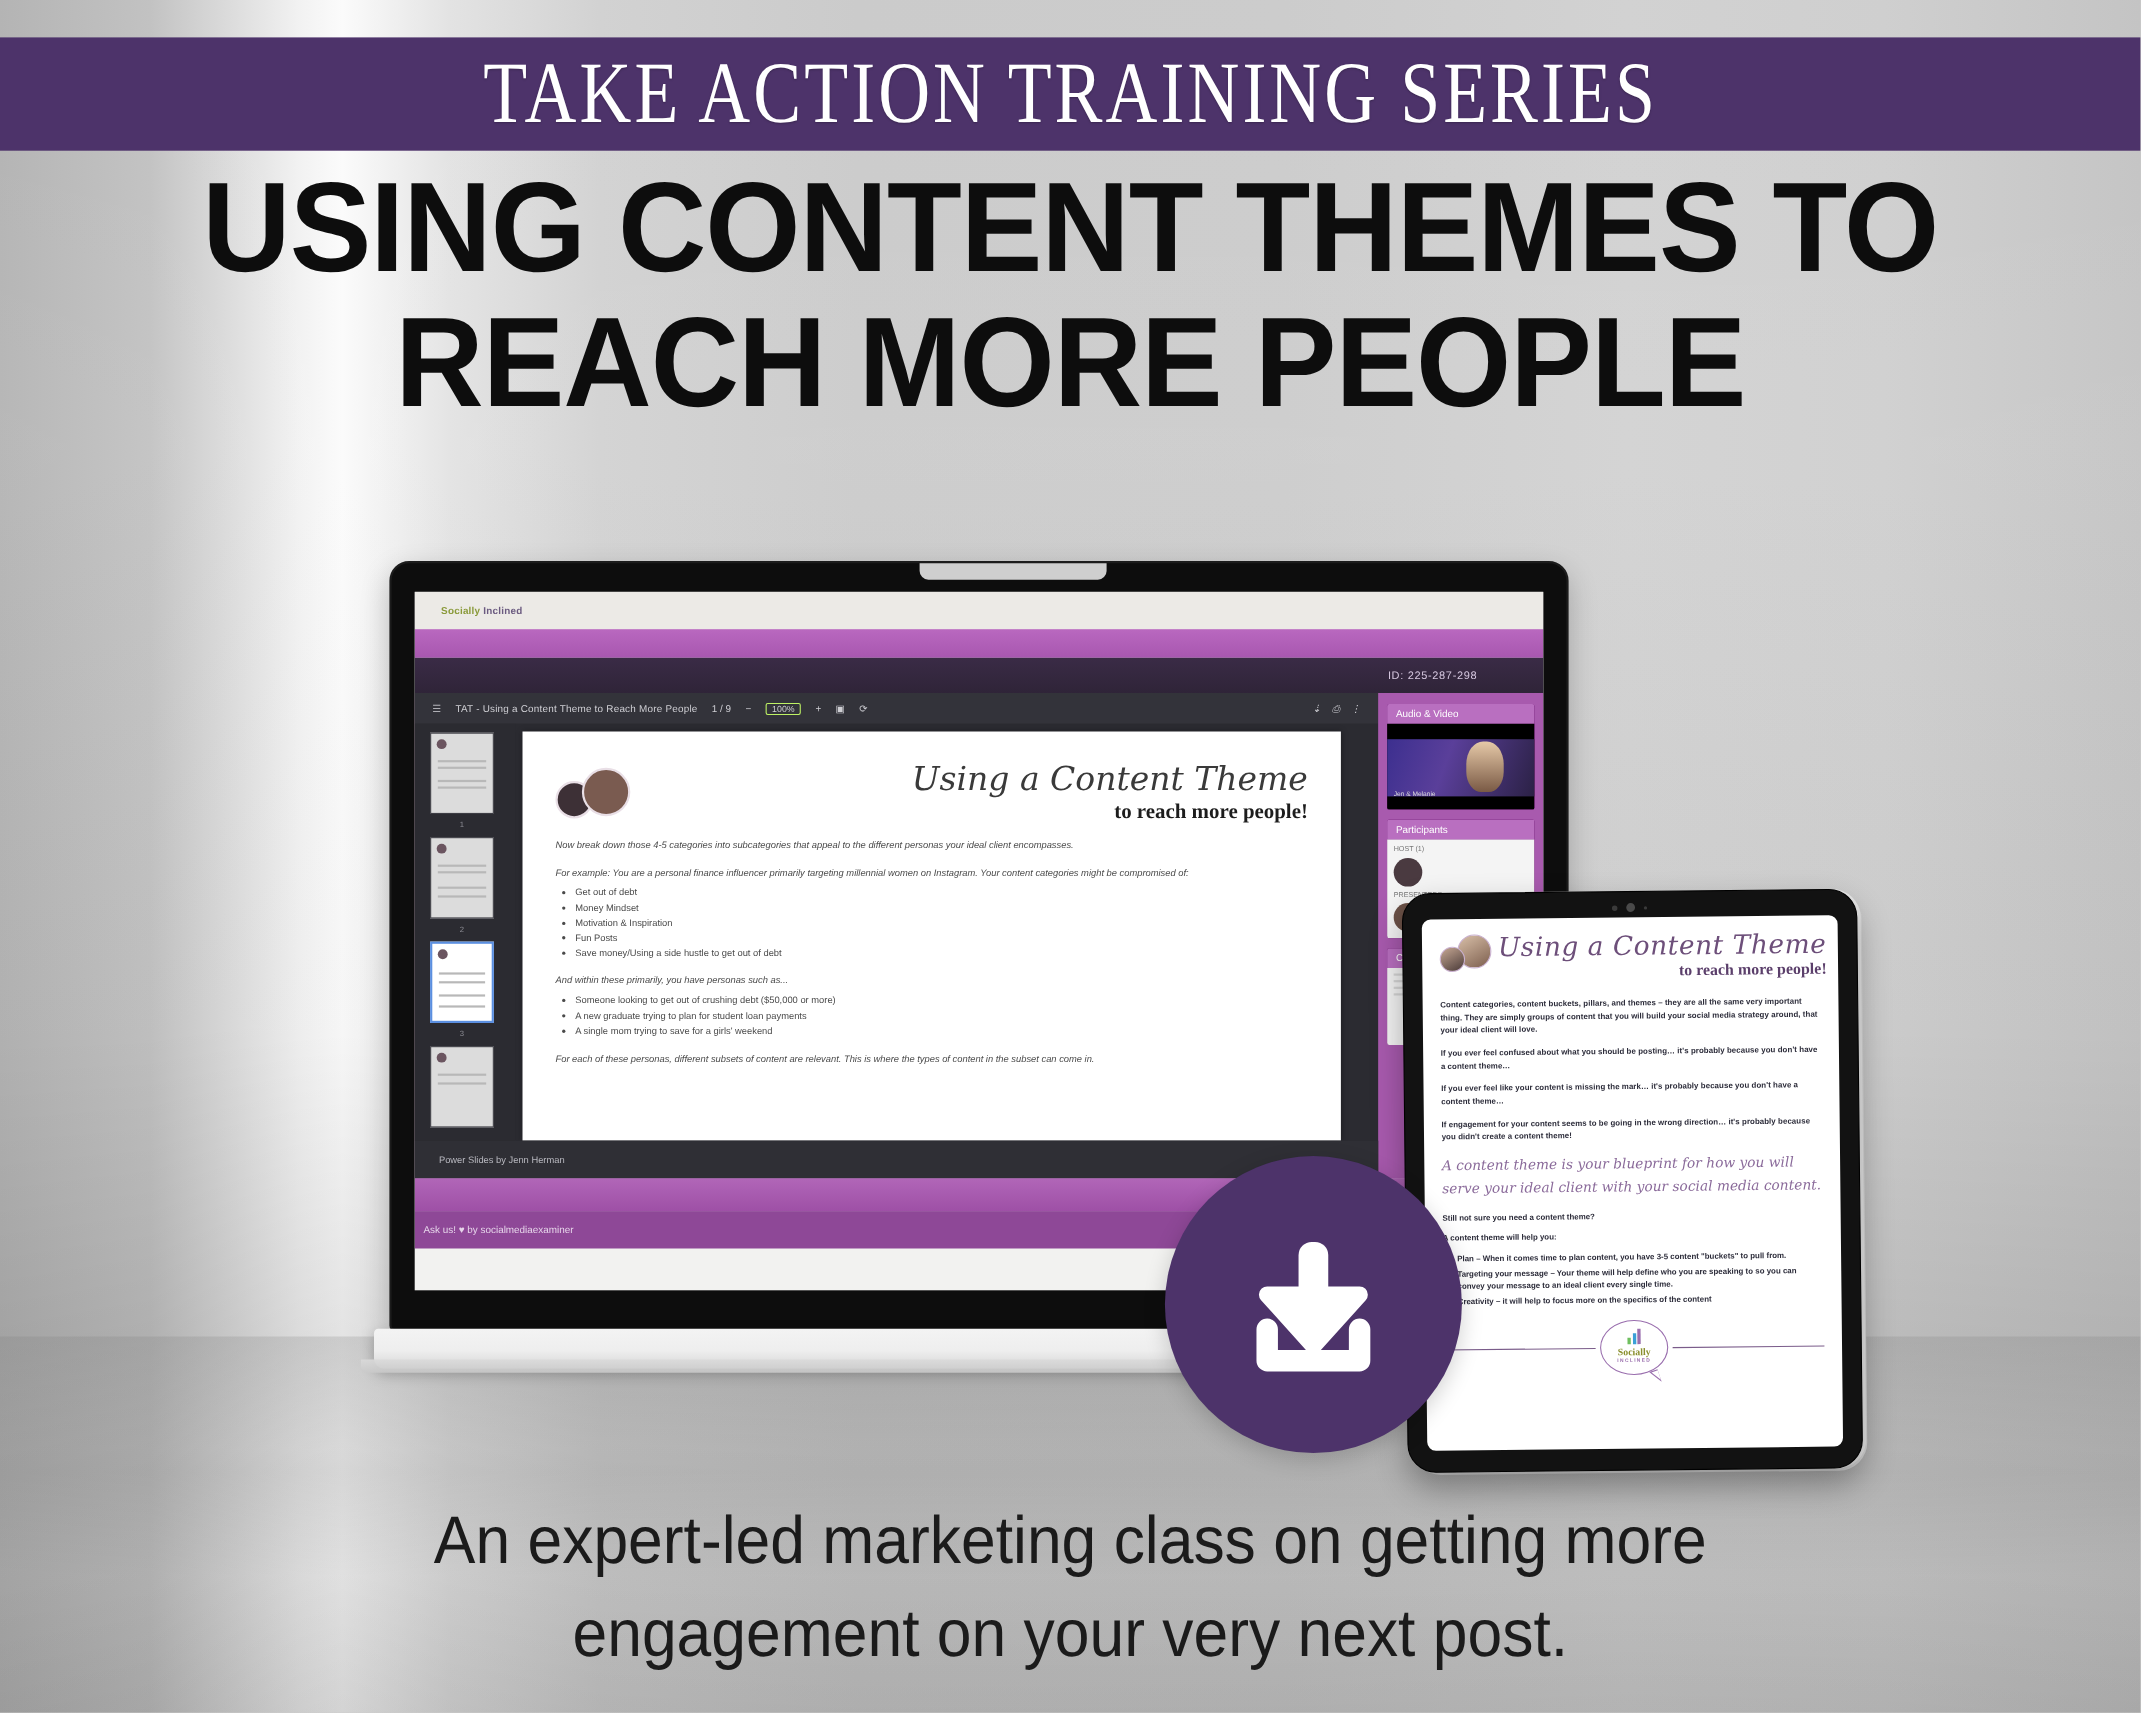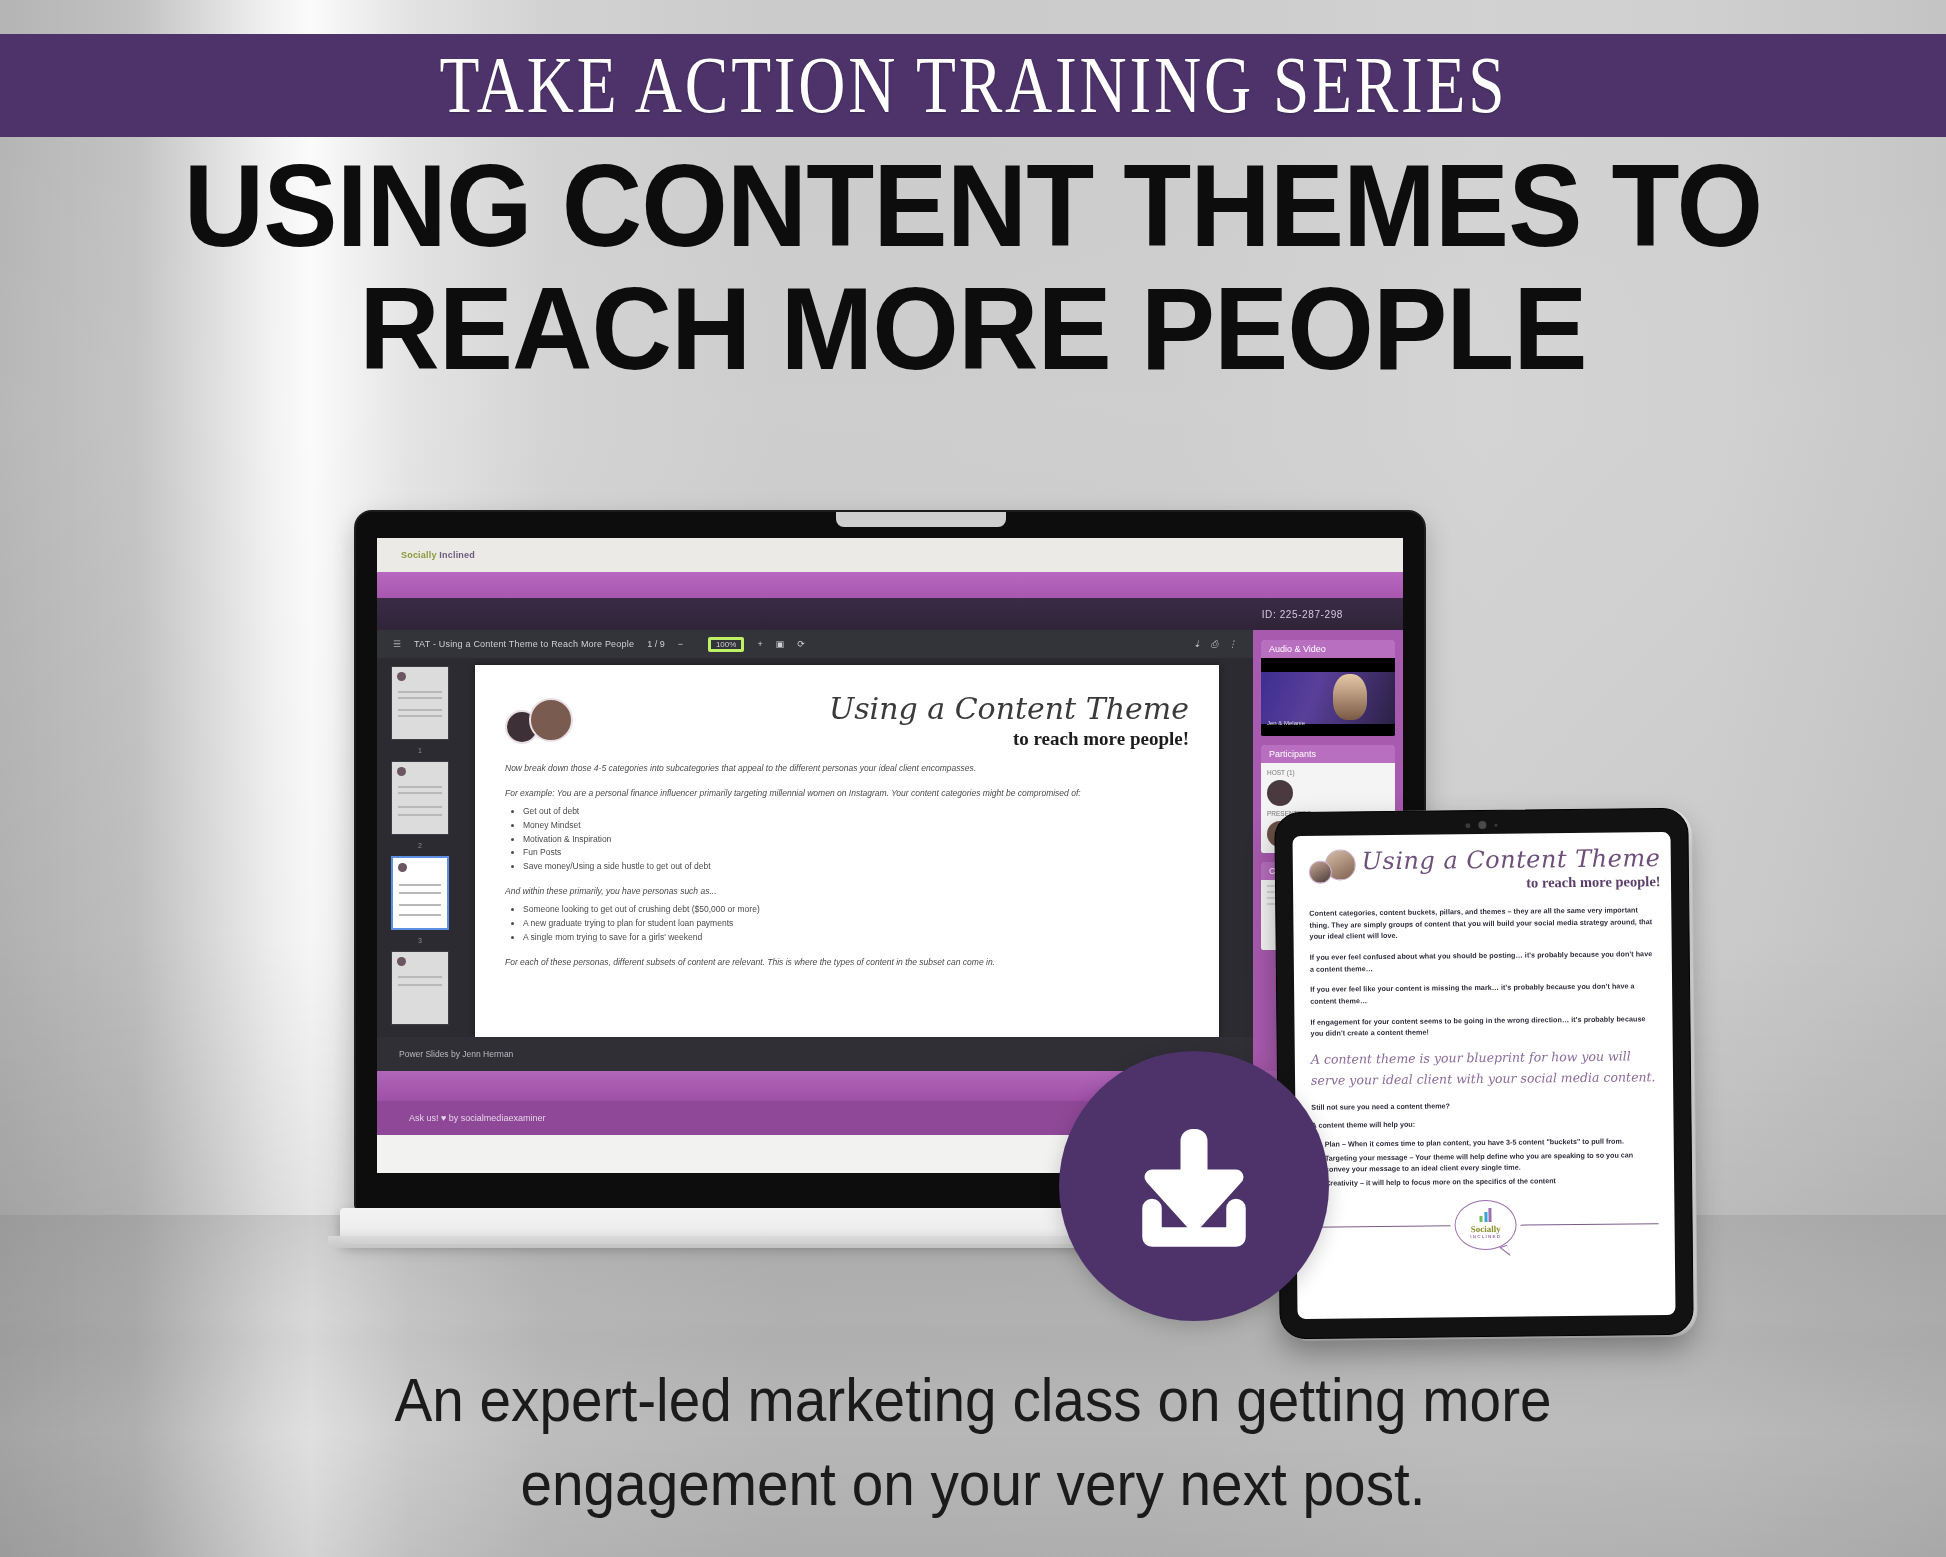--- a/index.html
+++ b/index.html
@@ -124,21 +124,21 @@
   .lap-idtext { color:#d6c8e0; font-size:10px; letter-spacing:.6px; filter:blur(0.4px); }
 
   .lap-body { display:flex; height:441px; background:#a85aae; }
   .lap-doc { flex:1; background:#2b2b31; display:flex; flex-direction:column; }
 
   .lap-toolbar { height:28px; background:#33333a; display:flex; align-items:center; gap:13px; padding:0 16px;
                  color:#cfcfd4; font-size:9px; }
   .lap-toolbar .icon { opacity:.8; }
   .lap-toolbar .title { filter:blur(0.55px); letter-spacing:.2px; }
   .lap-toolbar .grp { display:flex; align-items:center; gap:8px; filter:blur(0.4px); }
-  .lap-zoom { border:3px solid #bef264; border-radius:2px; padding:0 5px; font-size:8px;margin-left:12px; }
+  .lap-zoom { border:1px solid #bef264; border-radius:2px; padding:0 5px; font-size:8px; }
   .lap-toolbar .right { margin-left:auto; display:flex; gap:10px; }
 
   .lap-docmain { flex:1; display:flex; background:#2b2b31; overflow:hidden; }
   .lap-thumbs { width:92px; background:#2b2b31; padding:8px 0 0 14px; display:flex; flex-direction:column; gap:7px; }
   .lap-thumb { width:58px; height:74px; background:#dcdcdc; border:1px solid #3d3d44; position:relative; filter:blur(0.5px); }
   .lap-thumb.sel { border:2px solid #5b8fe0; background:#fff; }
   .lap-thumb .tl { position:absolute; left:6px; right:6px; height:1.5px; background:#b8b8b8; }
   .lap-thumb .dot { position:absolute; left:5px; top:5px; width:9px; height:9px; border-radius:50%; background:#6b5560; }
   .lap-thumbnum { font-size:7px; color:#8d8d95; text-align:center; width:58px; }
 
@@ -169,21 +169,21 @@
   .lap-part-row { display:flex; align-items:center; gap:5px; padding:2px 0; }
   .lap-part-av { width:26px; height:26px; border-radius:50%; background:#4a3a40; }
   .lap-part-av.b { background:#6a5046; }
   .lap-chat { background:#f4f4f4; height:70px; }
   .lap-chat-lines { padding:5px 6px; }
   .lap-chat-lines div { height:2px; background:#d6d6d6; margin-bottom:4px; }
 
   .lap-footer { height:34px; background:#2f2f35; display:flex; align-items:center; padding-left:22px;
                 color:#b9b9c0; font-size:8.5px; filter:blur(0.55px); }
   .lap-bottombar { height:30px; background:linear-gradient(to bottom,#b166b8,#9e50a6); }
-  .lap-bottombar2 { height:34px; background:#8e4897; display:flex; align-items:center; padding-left:32px;
+  .lap-bottombar2 { height:34px; background:#8e4897; display:flex; align-items:center; padding-left:8px;
                     color:#e6d5ea; font-size:9px; filter:blur(0.6px); gap:6px; }
 
   
   #tablet { position:absolute; left:1277px; top:810px; width:414px; height:527px;
             transform:rotate(-0.6deg); }
   #tablet-frame {
     position:absolute; inset:0; background:#121212; border-radius:26px;
     box-shadow:0 14px 30px rgba(0,0,0,0.32), 3px 0 0 #e8e8e8, 4px 2px 0 #d7d7d7;
     border:1px solid #000;
   }

